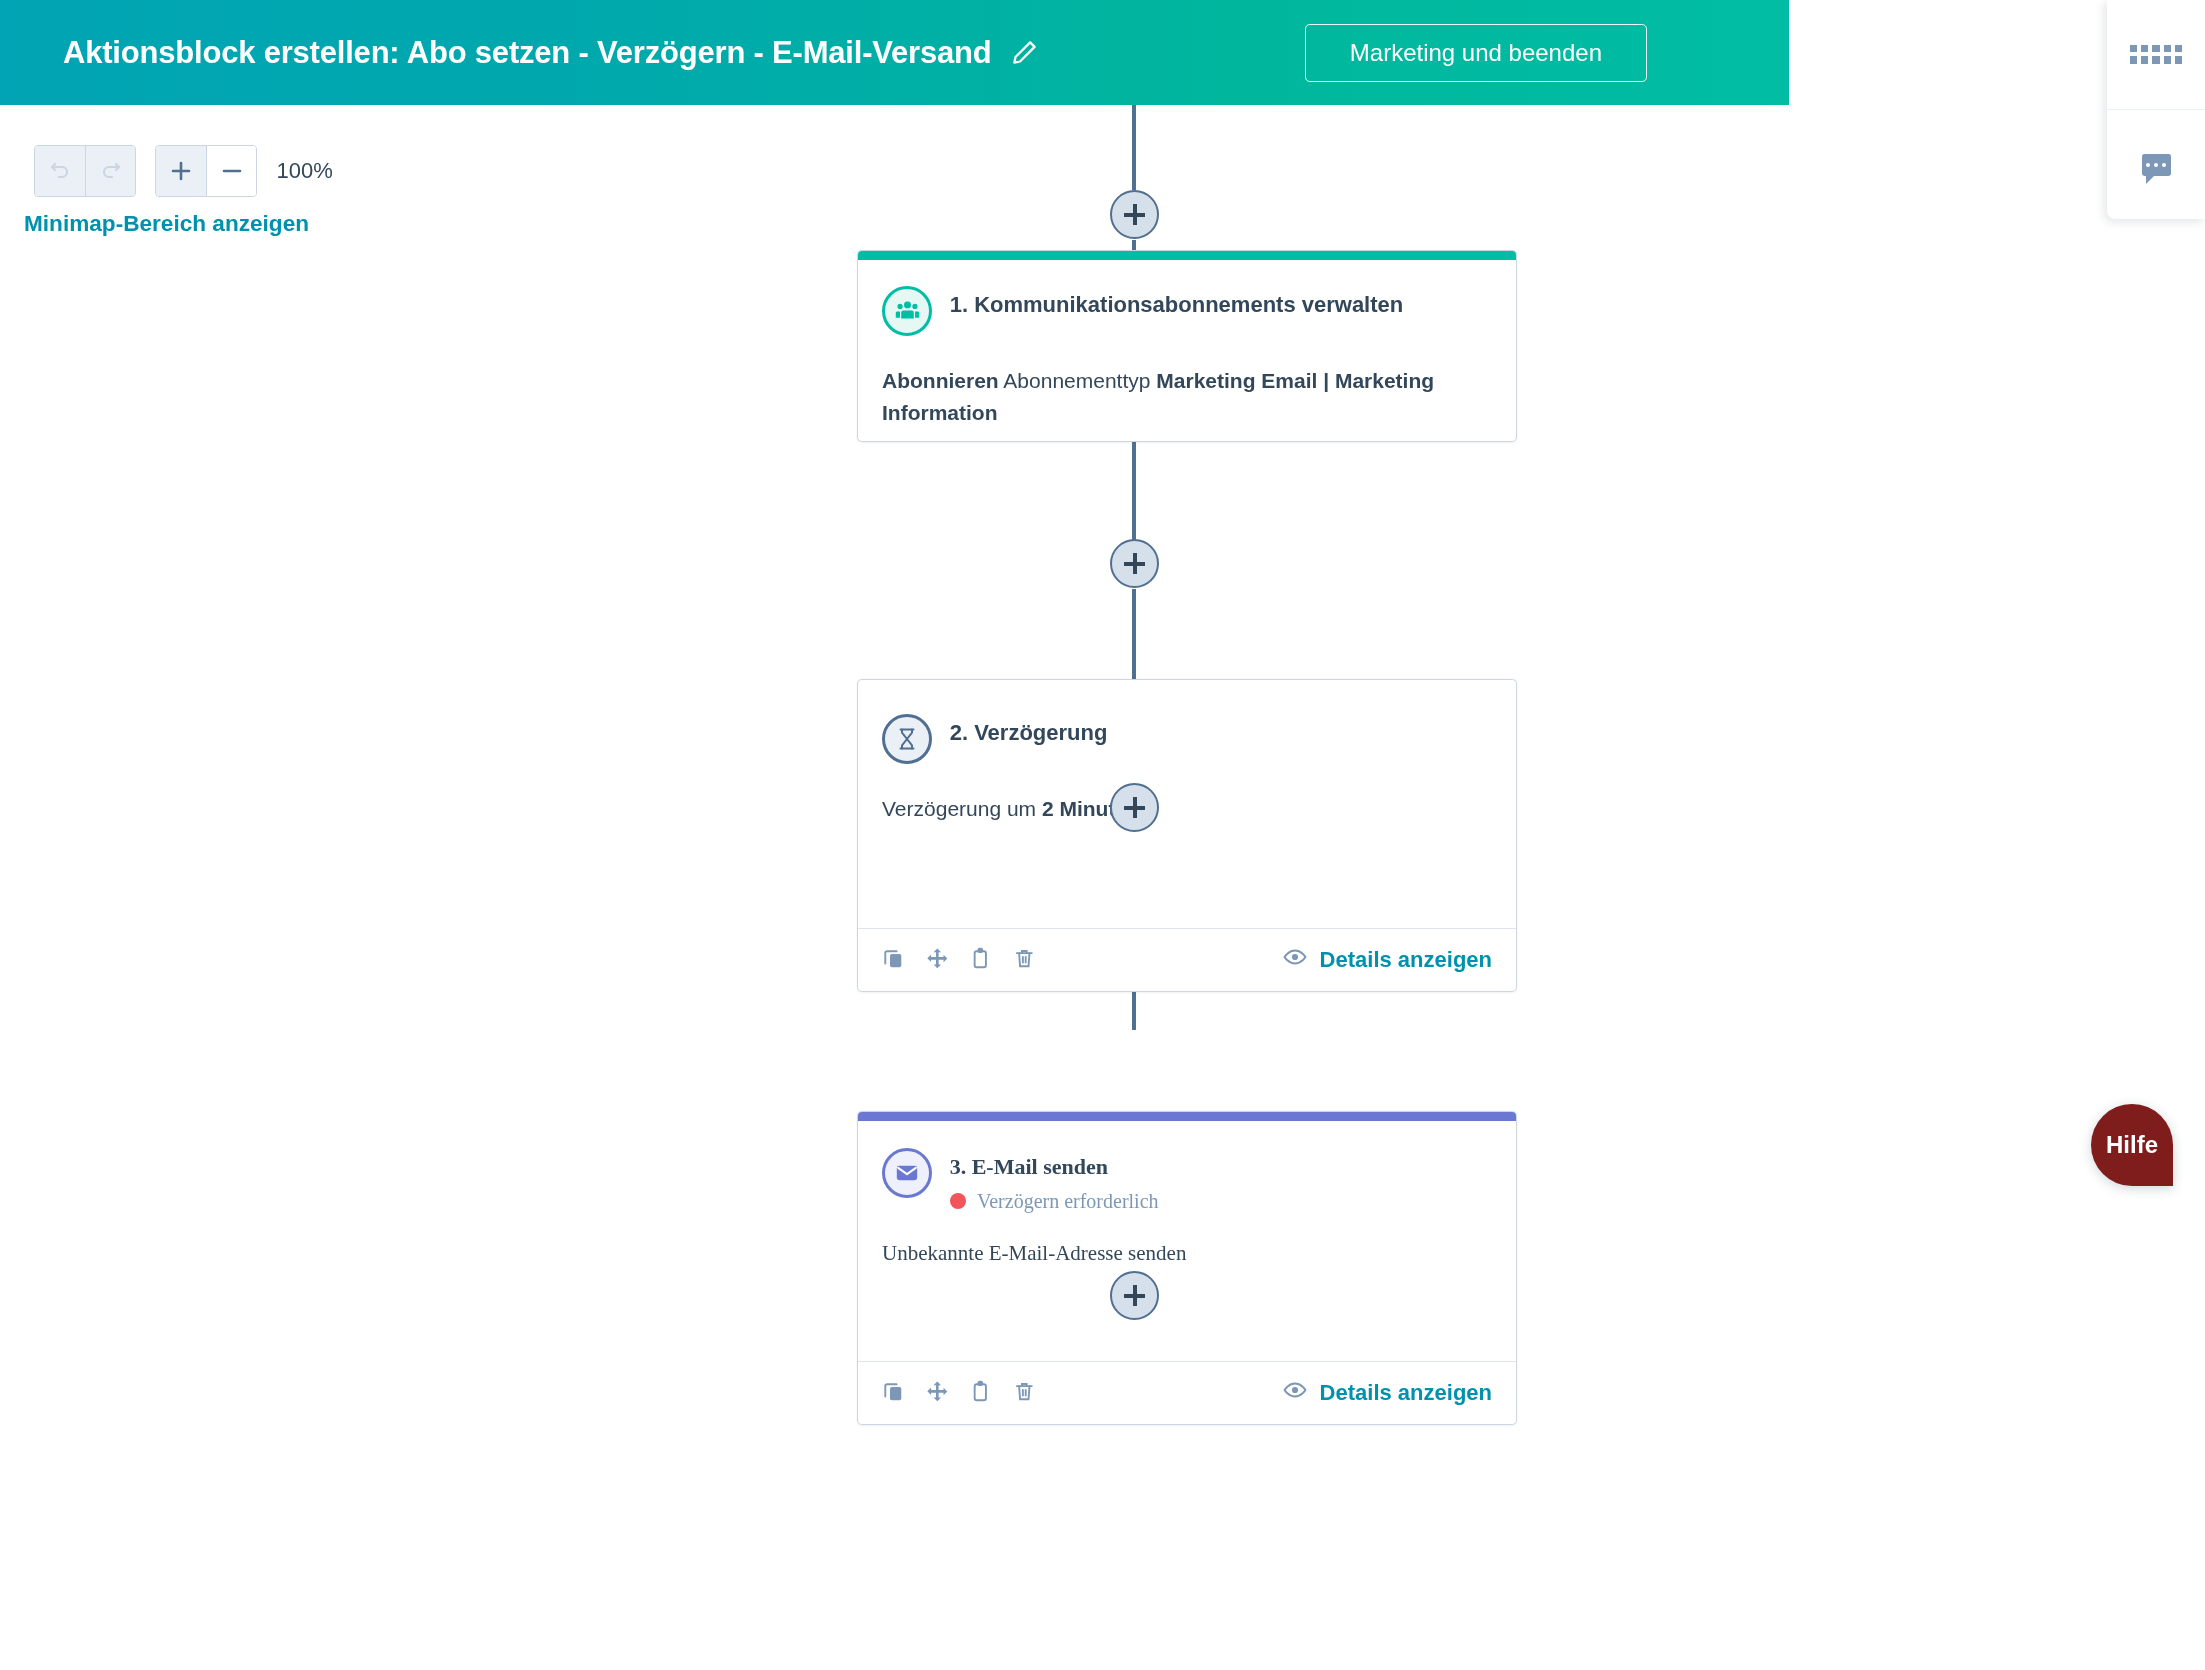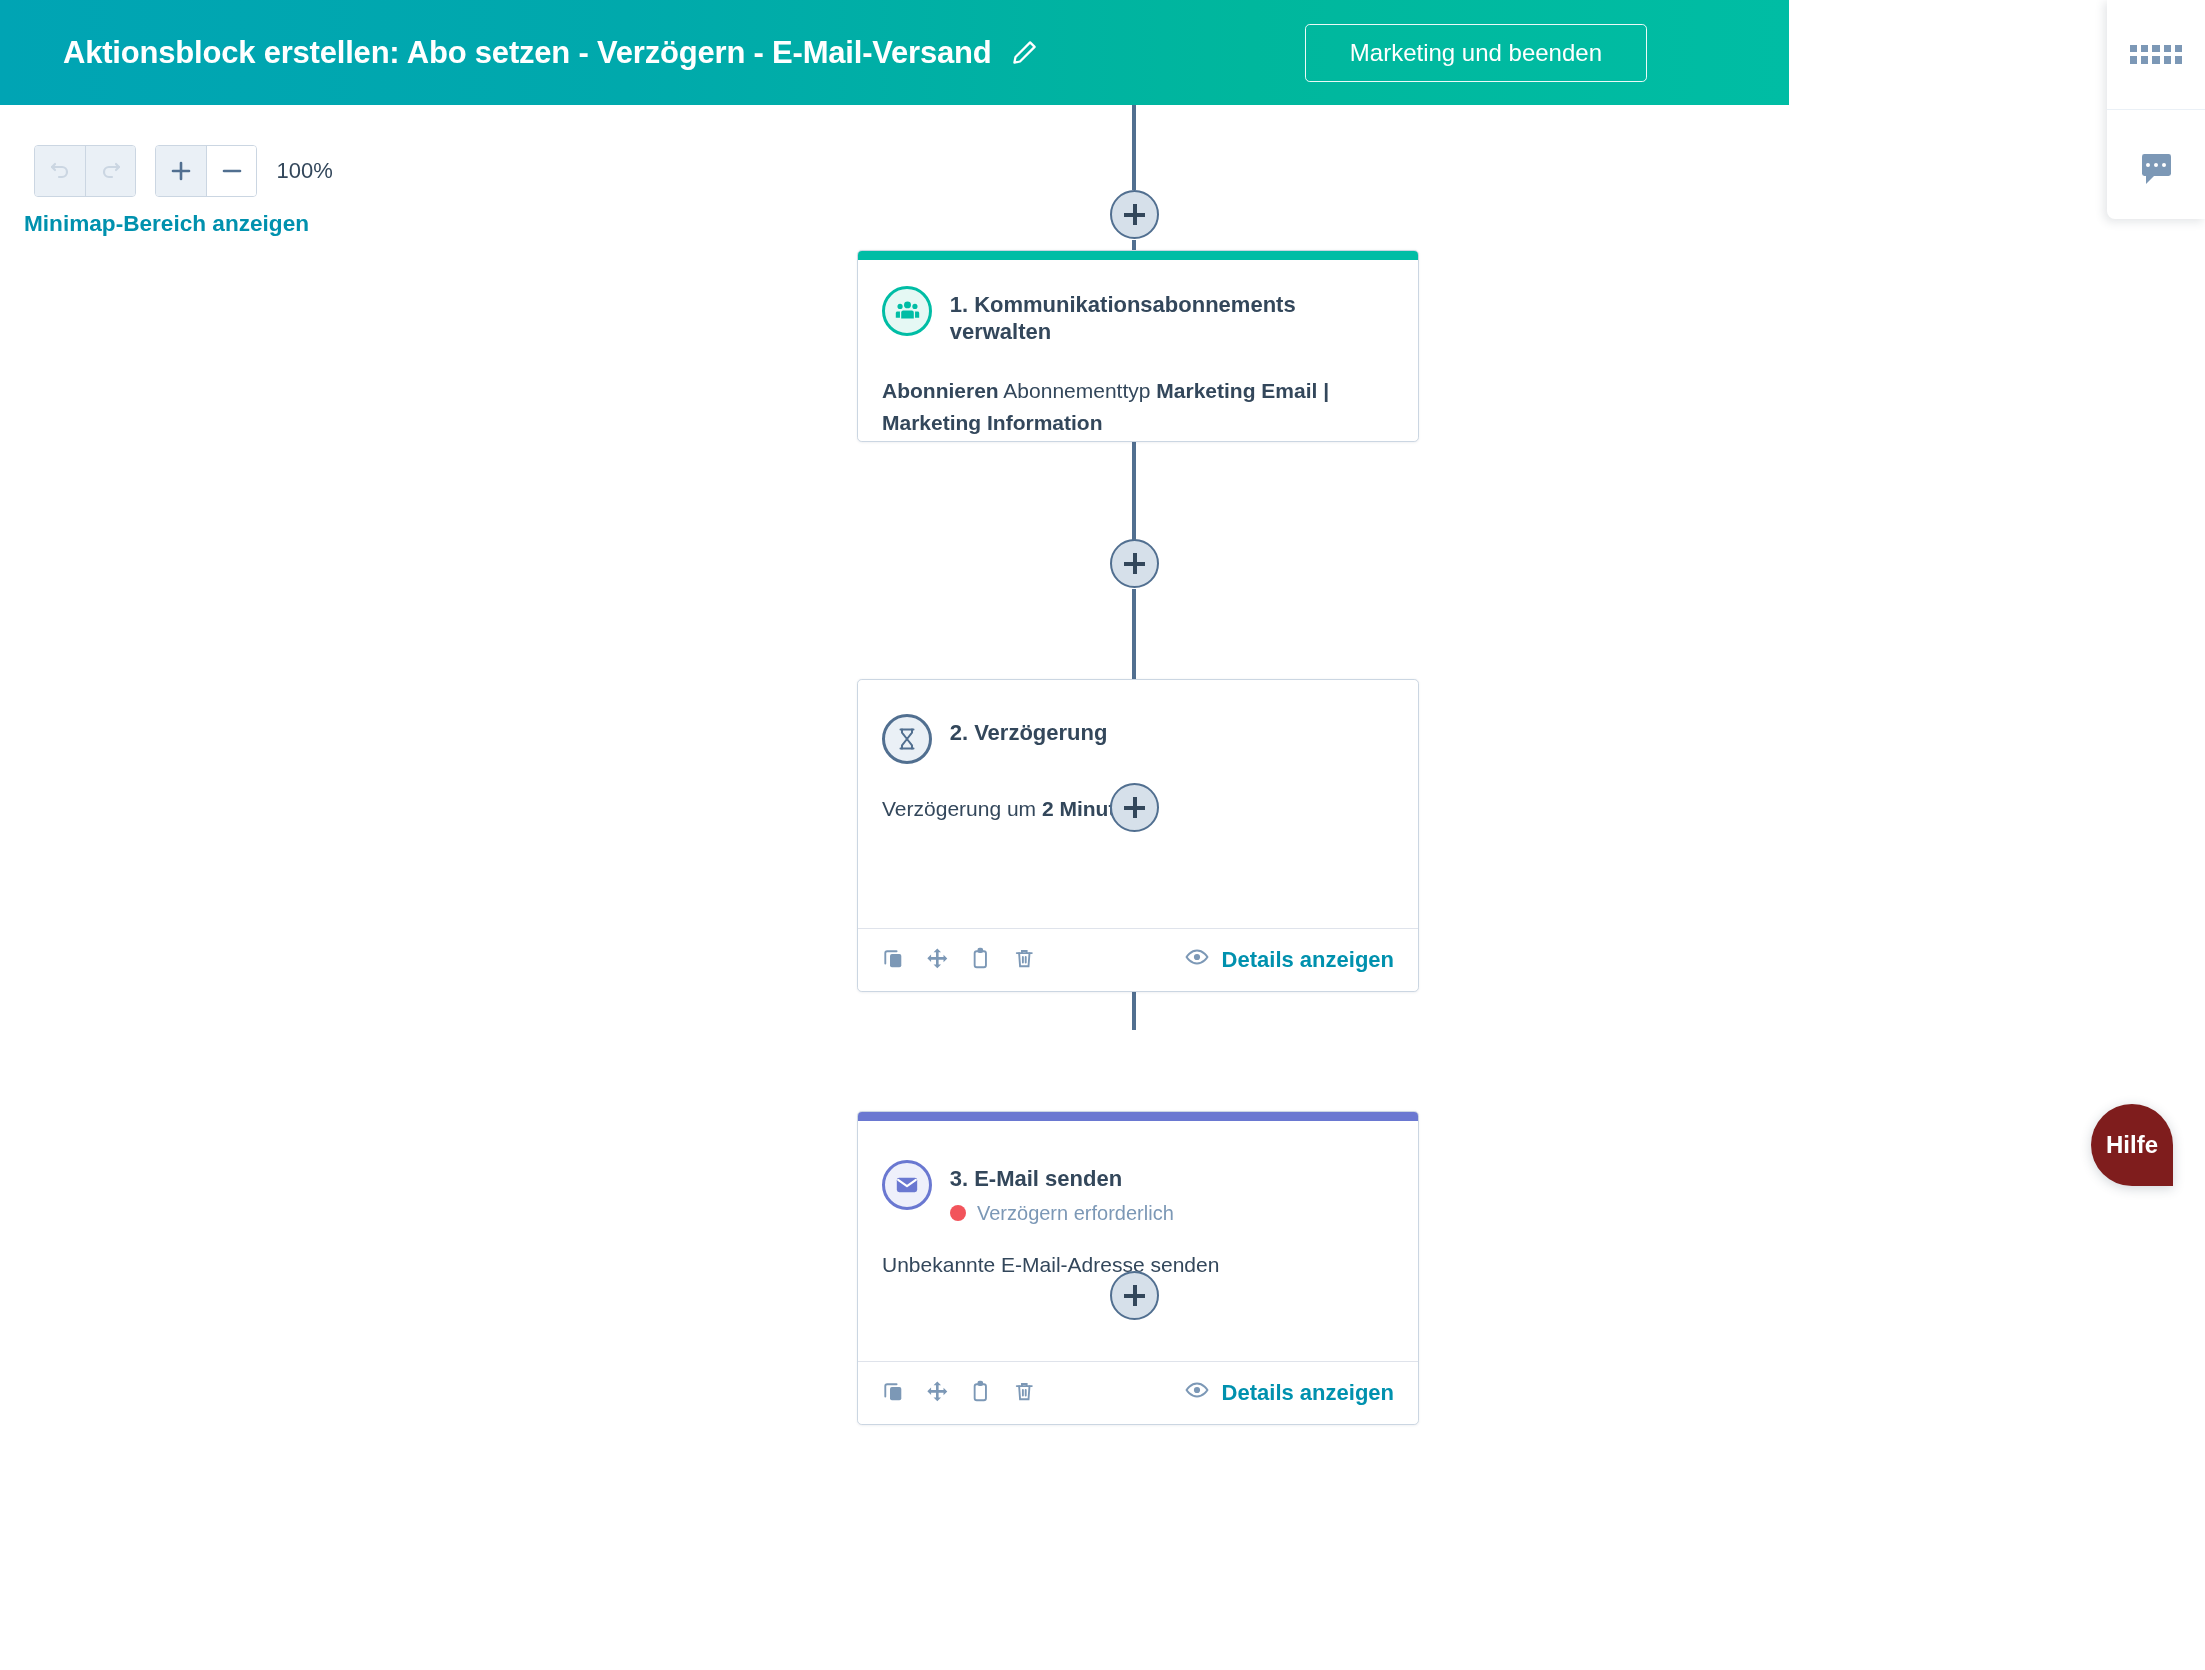--- a/index.html
+++ b/index.html
@@ -164,21 +164,21 @@
   .plus-node::before, .plus-node::after {
     content: ""; position: absolute; background: #33475b;
   }
   .plus-node::before { width: 21px; height: 4px; }
   .plus-node::after  { width: 4px; height: 21px; }
 
   
   .action-card {
     position: absolute;
     left: 857px;
-    width: 562px;
+    width: 660px;
     background: #ffffff;
     border: 0.8px solid #cbd6e2;
     border-radius: 4.8px;
     box-shadow: 0 0.8px 2.4px rgba(45,62,80,0.07);
     z-index: 2;
     overflow: hidden;
   }
   .card-accent { height: 8.9px; width: 100%; }
   .card-body { padding: 26px 24px 8px 24px; }
   .card-head-row { display: flex; align-items: flex-start; gap: 17.7px; }
@@ -416,21 +416,21 @@
             <circle cx="12" cy="12" r="3.1" fill="#7c98b6" stroke="none"></circle>
           </svg>
         </span>
         <span>Details anzeigen</span>
       </div>
     </div>
   </div>
 
   <div class="action-card" style="top:1006px; height:314px;">
     <div class="card-accent" style="background:#6a78d1;"></div>
-    <div class="card-body" style="padding-top:39px;">
+    <div class="card-body" style="padding-top:27px;font-family:Liberation Serif, serif;">
       <div class="card-head-row">
         <div class="card-icon-circle purple">
           <svg width="26" height="26" viewBox="0 0 24 24">
             <rect x="2.6" y="5.4" width="18.8" height="13.2" rx="2.2" fill="#6a78d1"></rect>
             <path d="M3.8 7.2L12 13.1l8.2-5.9" fill="none" stroke="#ffffff" stroke-width="1.9" stroke-linecap="round" stroke-linejoin="round"></path>
           </svg>
         </div>
         <div class="card-head-text">
           <div class="card-title">3. E-Mail senden</div>
           <div class="card-status-row">

